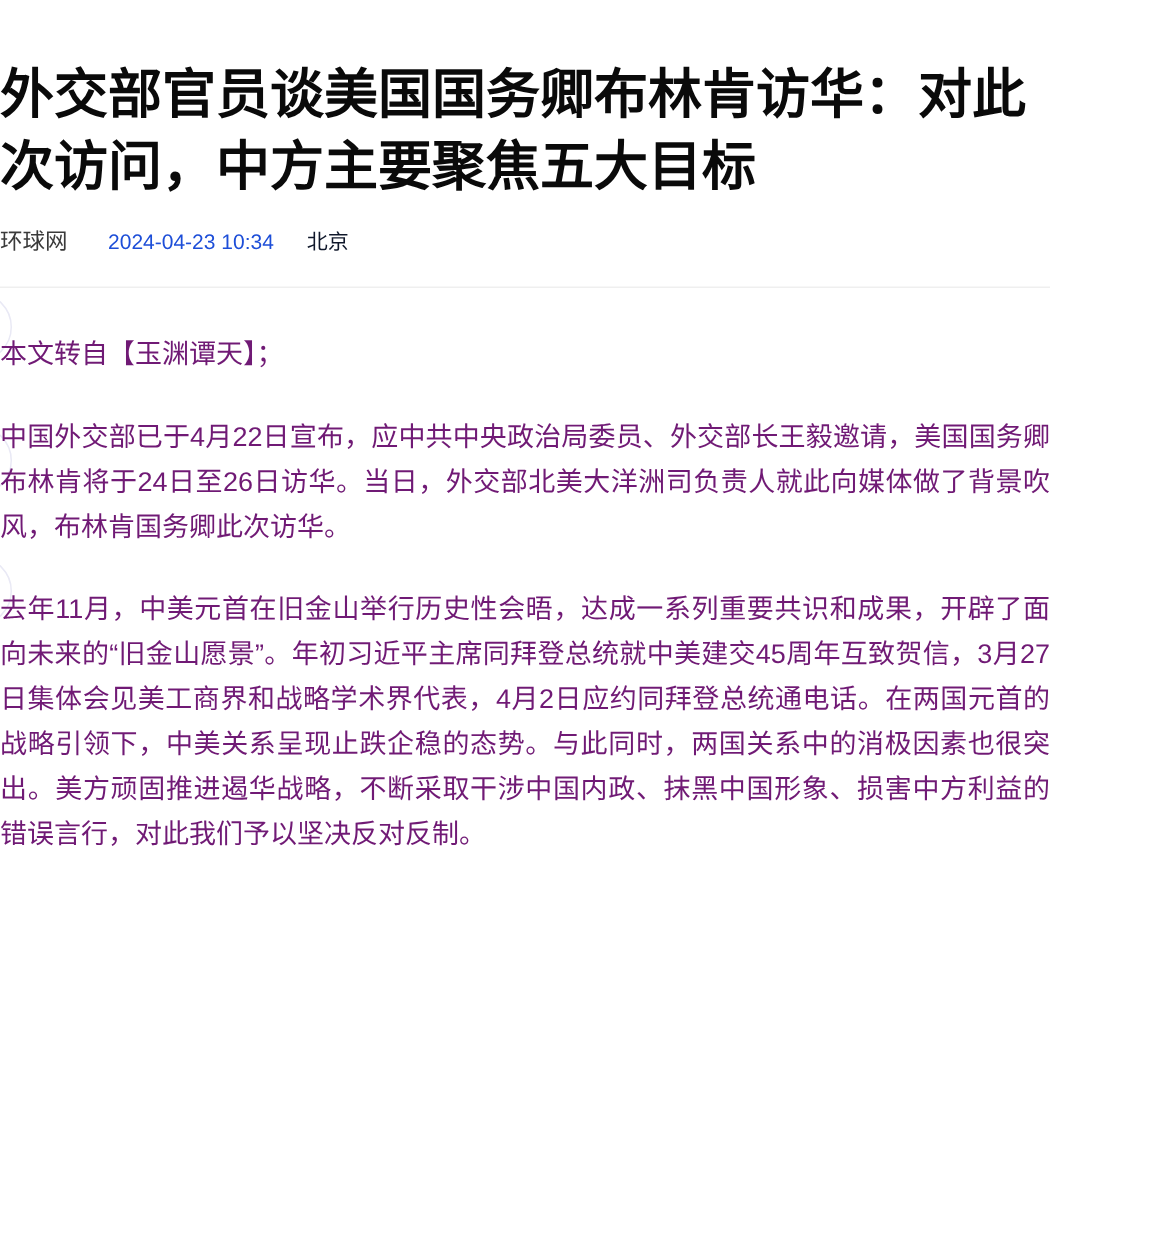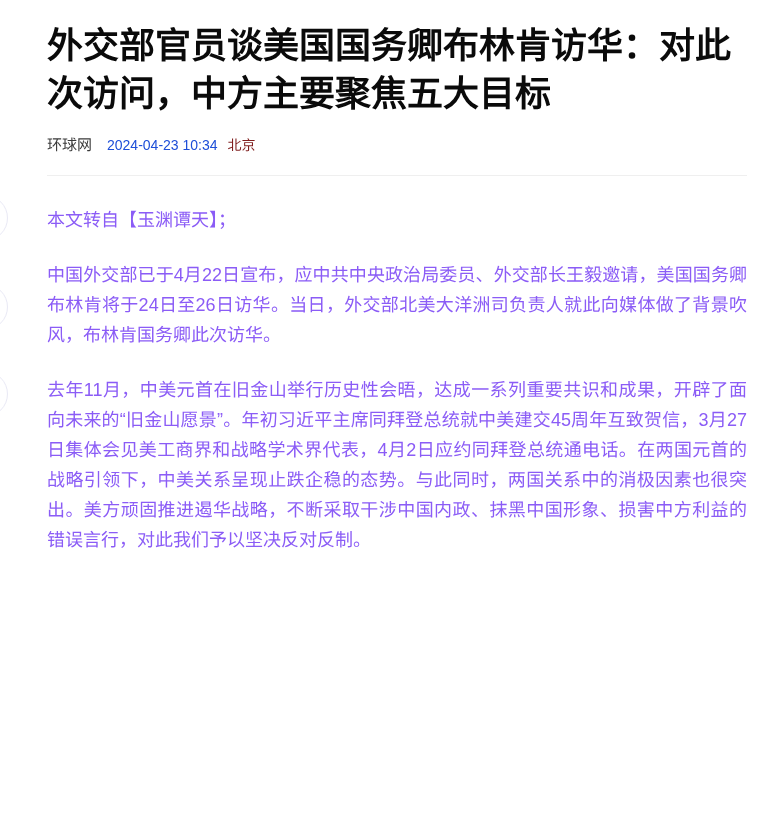--- a/index.html
+++ b/index.html
@@ -25,72 +25,72 @@
     border-radius: 50%;
     border: 1px solid #e9e9f5;
     background: #ffffff;
   }
   .rail-circle.c1 { top: 195px; }
   .rail-circle.c2 { top: 284px; }
   .rail-circle.c3 { top: 371px; }
 
   .article {
     position: relative;
-    margin-left: 47px;
     width: 700px;
-    padding-top: 22px;
+    padding-top: 39px;
   }
 
   .article-title {
     margin: 0;
     font-size: 36px;
     line-height: 48px;
     font-weight: 700;
     color: #0a0a0a;
     letter-spacing: 0;
   }
 
   .byline {
     margin-top: 16px;
     display: flex;
     align-items: baseline;
     line-height: 21px;
     white-space: nowrap;
+    gap: 12px;
   }
   .byline .source {
     color: #3a3a3a;
     font-size: 15px;
     margin-right: 15px;
     cursor: pointer;
   }
   .byline .datetime {
     color: #1d4ed8;
     font-size: 14px;
     margin-right: 10px;
   }
   .byline .location {
-    color: #7f1d1d;
+    color: #0f172a;
     font-size: 14px;
   }
 
   .divider {
     border: none;
     border-top: 1px solid #efefef;
     margin: 19px 0 0 0;
     height: 0;
   }
 
   .article-body {
     margin-top: 29px;
   }
   .article-body p {
     margin: 0 0 25px 0;
     font-size: 18px;
     line-height: 30px;
-    color: #8b5cf6;
+    color: #701a75;
     text-align: justify;
   }
 </style>
 </head>
 <body>
 
 <div>
   <div class="rail-circle c1"></div>
   <div class="rail-circle c2"></div>
   <div class="rail-circle c3"></div>

